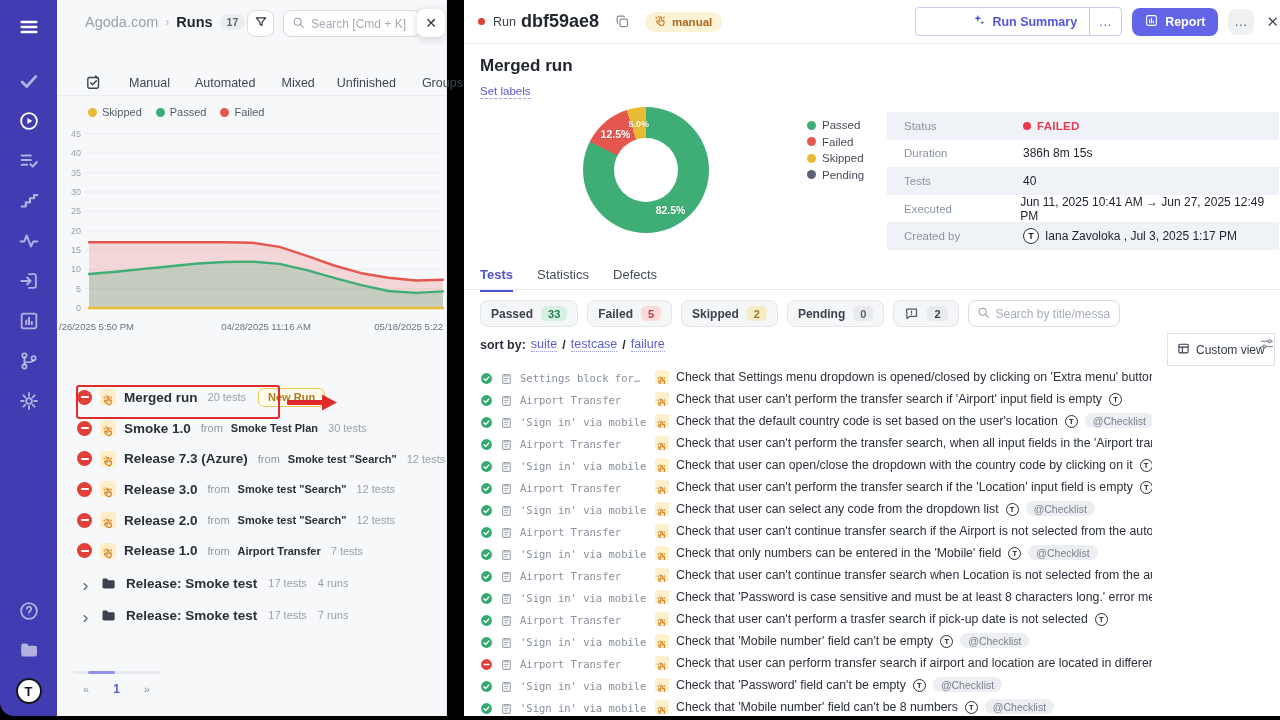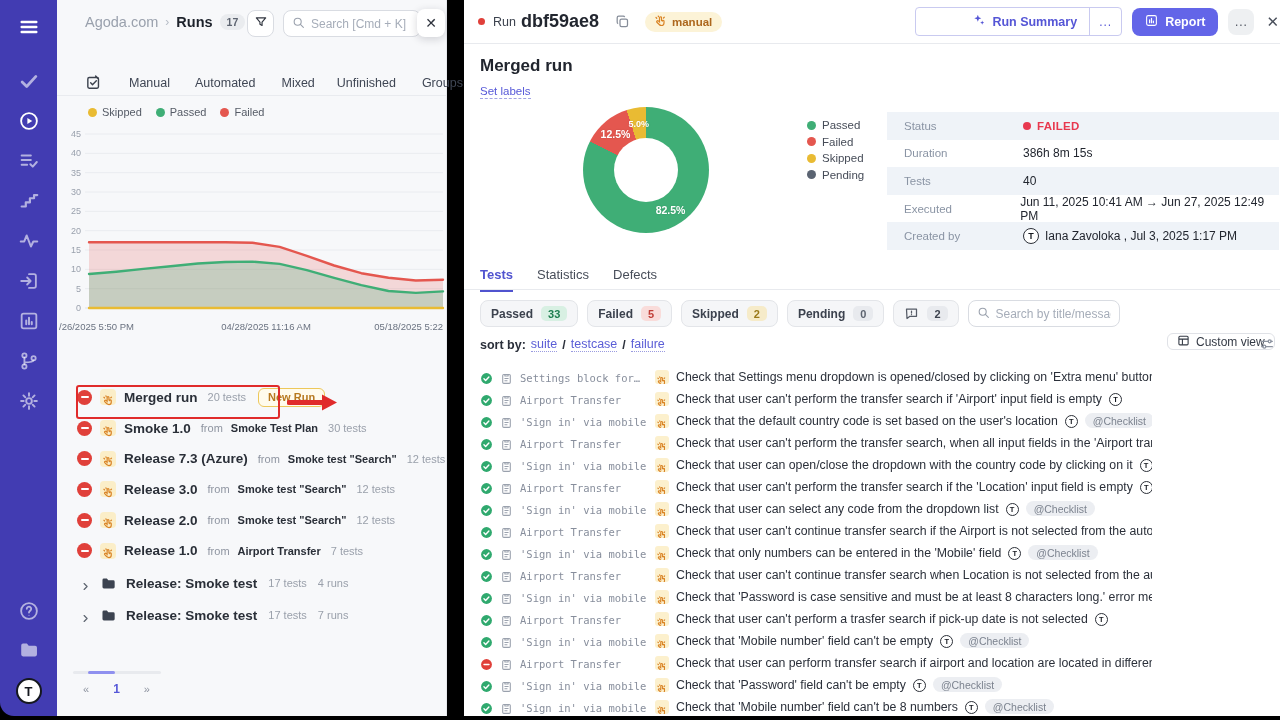--- a/index.html
+++ b/index.html
@@ -113,21 +113,21 @@
   .chip-cnt { border-radius:5px; padding:1.5px 7px; font-size:11px; font-weight:bold; }
   .chip-ico { width:15px; height:15px; color:#555b66; }
   .rp-search { display:flex; align-items:center; gap:6px; width:152px; height:27px; border:1px solid #d9dce2; border-radius:8px; background:#fff; padding:0 8px; color:#9aa1ad; }
   .rp-search input { border:none; outline:none; width:100%; font-size:12px; background:transparent; font-family:"Liberation Sans",sans-serif; color:#4a505c; }
   .rp-search input::placeholder { color:#a6adb9; }
 
   .sort-row { position:absolute; left:16px; top:337px; font-size:12.5px; color:#2a2f3a; display:flex; gap:5px; align-items:center; }
   .sort-prefix { font-weight:600; }
   .sort-link { color:#5b5ed6; border-bottom:1px dotted #9a9be0; cursor:pointer; }
   .sort-sep { color:#2a2f3a; font-weight:600; }
-  .btn-customview { position:absolute; left:703px; top:333px; height:17px; display:flex; align-items:center; gap:6px; border:1px solid #e0e2e7; border-radius:6px; background:#fff; padding:0 9px; font-size:12px; color:#343a45; cursor:pointer; }
+  .btn-customview { position:absolute; left:703px; top:333px; height:33px; display:flex; align-items:center; gap:6px; border:1px solid #e0e2e7; border-radius:0; background:#fff; padding:0 9px; font-size:12px; color:#343a45; cursor:pointer; }
   .ico-sliders { position:absolute; left:795px; top:336px; width:16px; height:16px; color:#8c93a0; cursor:pointer; }
 
   .tests-list { position:absolute; left:16px; top:362px; width:672px; }
   .trow { height:22px; display:flex; align-items:flex-end; gap:7px; overflow:hidden; white-space:nowrap; cursor:pointer; }
   .t-status { width:13px; height:13px; flex:none; }
   .t-clip { width:13px; height:13px; color:#9aa1ad; flex:none; }
   .t-suite { width:128px; flex:none; font-family:"DejaVu Sans Mono",monospace; font-size:10.5px; color:#878e9c; overflow:hidden; text-overflow:ellipsis; }
   .t-manual { width:14px; height:14px; border-radius:3px; background:#fcf0cd; display:flex; align-items:center; justify-content:center; flex:none; }
   .t-title { font-size:12.3px; font-weight:500; color:#2b303a; flex:none; }
   .t-avatar { width:13px; height:13px; border-radius:50%; border:1.4px solid #2c3038; background:#fff; color:#15181f; font-size:7.5px; font-weight:bold; display:flex; align-items:center; justify-content:center; flex:none; }

